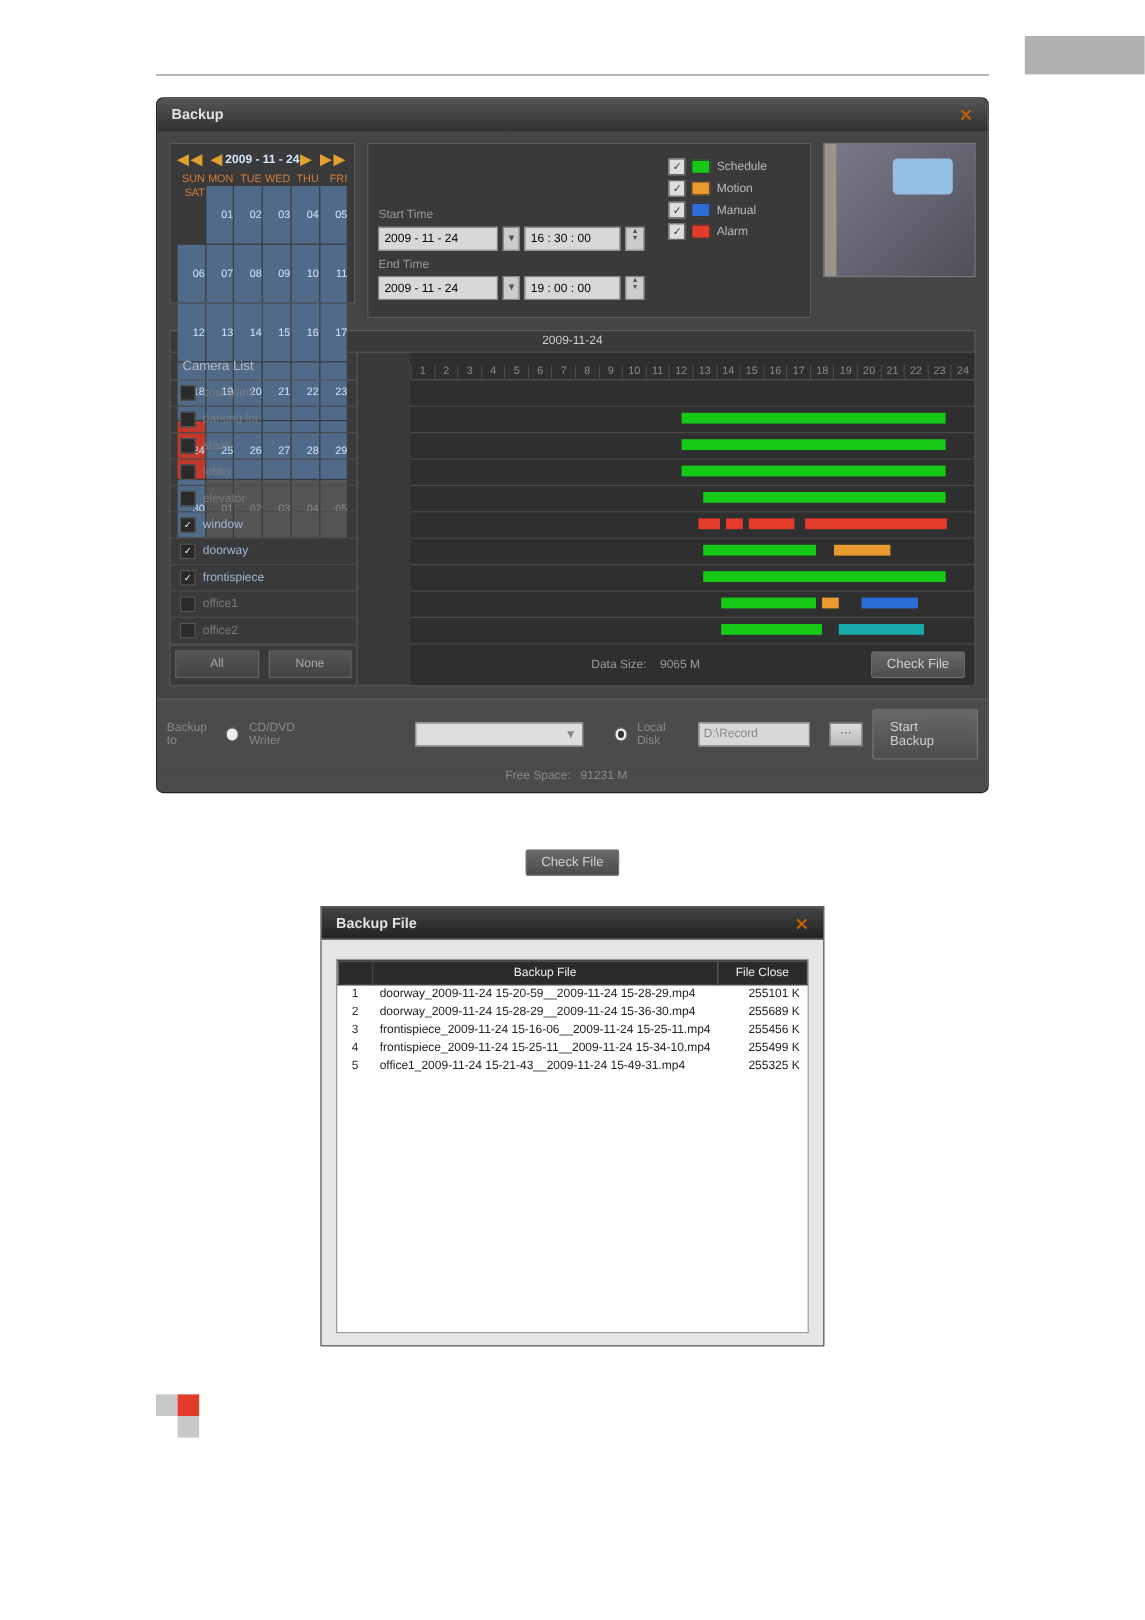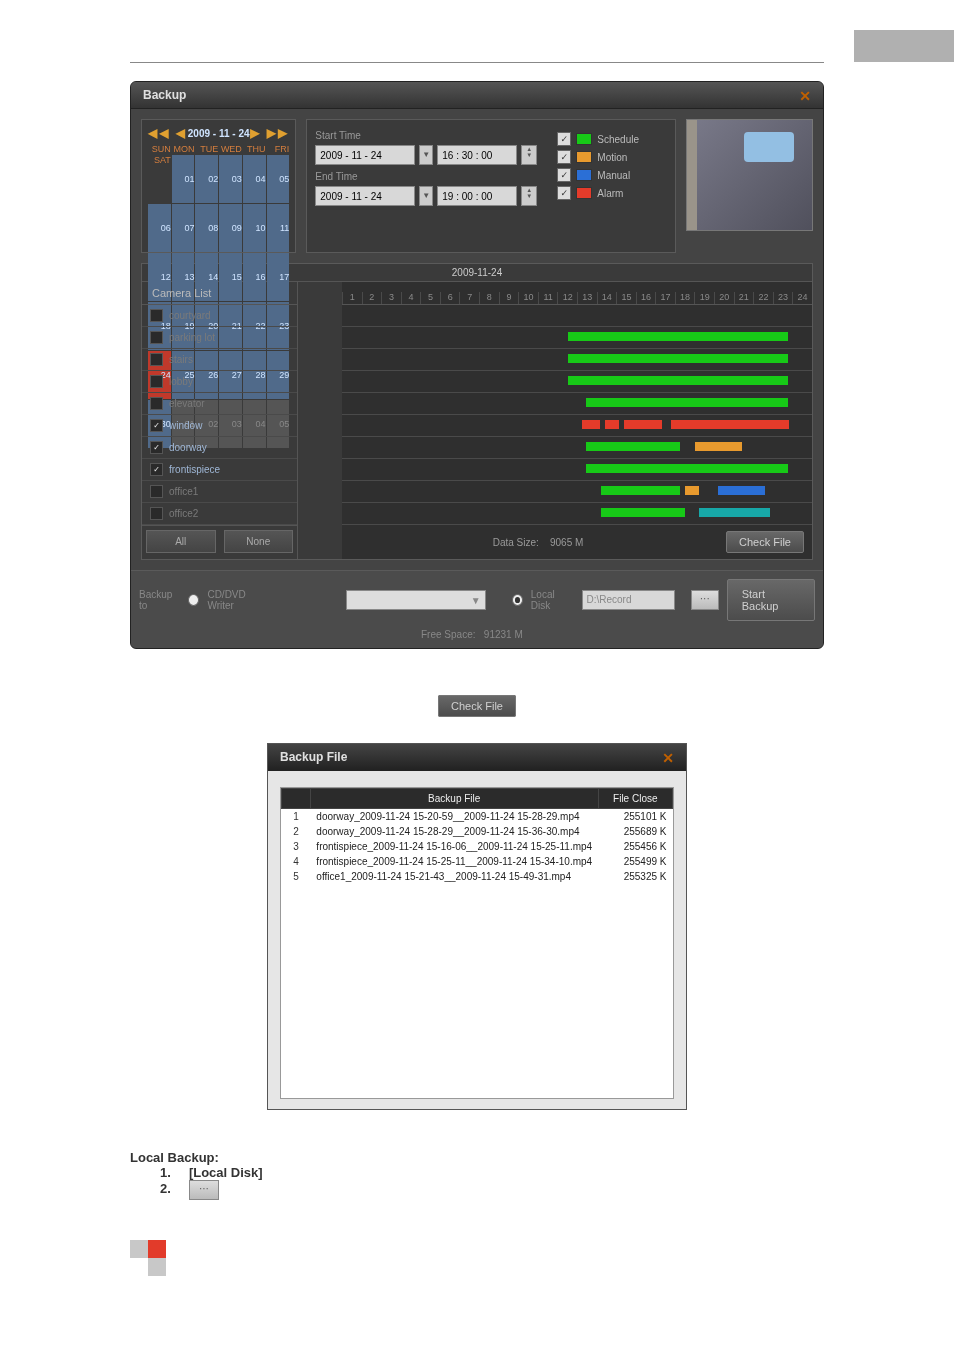--- a/index.html
+++ b/index.html
@@ -15,21 +15,21 @@
   .cal { background:#3a3a3a; border:1px solid #5a5a5a; width:170px; height:120px; padding:6px; font-size:10px; color:#6ba3e6;}
   .cal-head { display:flex; justify-content:space-between; align-items:center; color:#cfe4ff; font-weight:bold; }
   .cal-nav { color:#e0a030; font-size:12px; letter-spacing:2px;}
   .cal-days { display:grid; grid-template-columns:repeat(6,1fr); gap:1px; margin-top:4px; text-align:right; }
   .cal-days .dow { color:#d47e3e; font-size:9px; }
   .cal-days .day { background:#506a8a; color:#cfe4ff; padding:19px 0; font-size:9px; }
   .cal-days .day.inact { background:#555; color:#888; }
   .cal-days .day.sel { background:#c0392b; }
   
   .timepanel { flex:1; background:#3a3a3a; border:1px solid #5a5a5a; padding:8px; display:flex; gap:20px; }
-  .times { flex:1; }
+  .times { flex:1;margin-top:44px; }
   .times label { color:#999; font-size:10px; display:block; margin:2px 0 4px 0;}
   .time-row { display:flex; gap:4px; margin-bottom:6px; }
   .inp { background:#d8d8d8; border:1px solid #888; height:18px; font-size:10px; padding:0 4px; }
   .spin { width:14px; background:#ccc; border:1px solid #888; display:flex; flex-direction:column; font-size:6px; text-align:center; color:#555;}
   .flags { width:110px; }
   .flag { display:flex; align-items:center; gap:5px; margin:4px 0; color:#bbb; font-size:10px;}
   .flag .cb { width:12px; height:12px; background:#ddd; border:1px solid #666; display:flex; align-items:center; justify-content:center; font-size:9px; color:#333;}
   .flag .sw { width:14px; height:10px; border:1px solid #333;}
   
   .preview { width:150px; height:110px; background:#556; border:1px solid #777; position:relative; overflow:hidden;}
@@ -400,31 +400,20 @@
             <tr>
               <td>5</td>
               <td>office1_2009-11-24 15-21-43__2009-11-24 15-49-31.mp4</td>
               <td>255325 K</td>
             </tr>
           </tbody>
     </table>
   </div>
 </div>
 
-<div class="instr">
-  <div class="heading">Local Backup:</div>
-  <div style="margin-left:30px">
-    <b>1.</b>&nbsp;&nbsp;&nbsp;&nbsp;
-    <b>[Local Disk]</b>
-  </div>
-  <div style="margin-left:30px">
-    <b>2.</b>&nbsp;&nbsp;&nbsp;&nbsp;
-    <span class="browsebtn" style="display:inline-block;vertical-align:middle">···</span>
-  </div>
-</div>
 
 <div class="logo">
   <div class="a"></div>
       <div class="b"></div>
       <div class="c"></div>
 </div>
 
 </div>
 
 </body></html>

